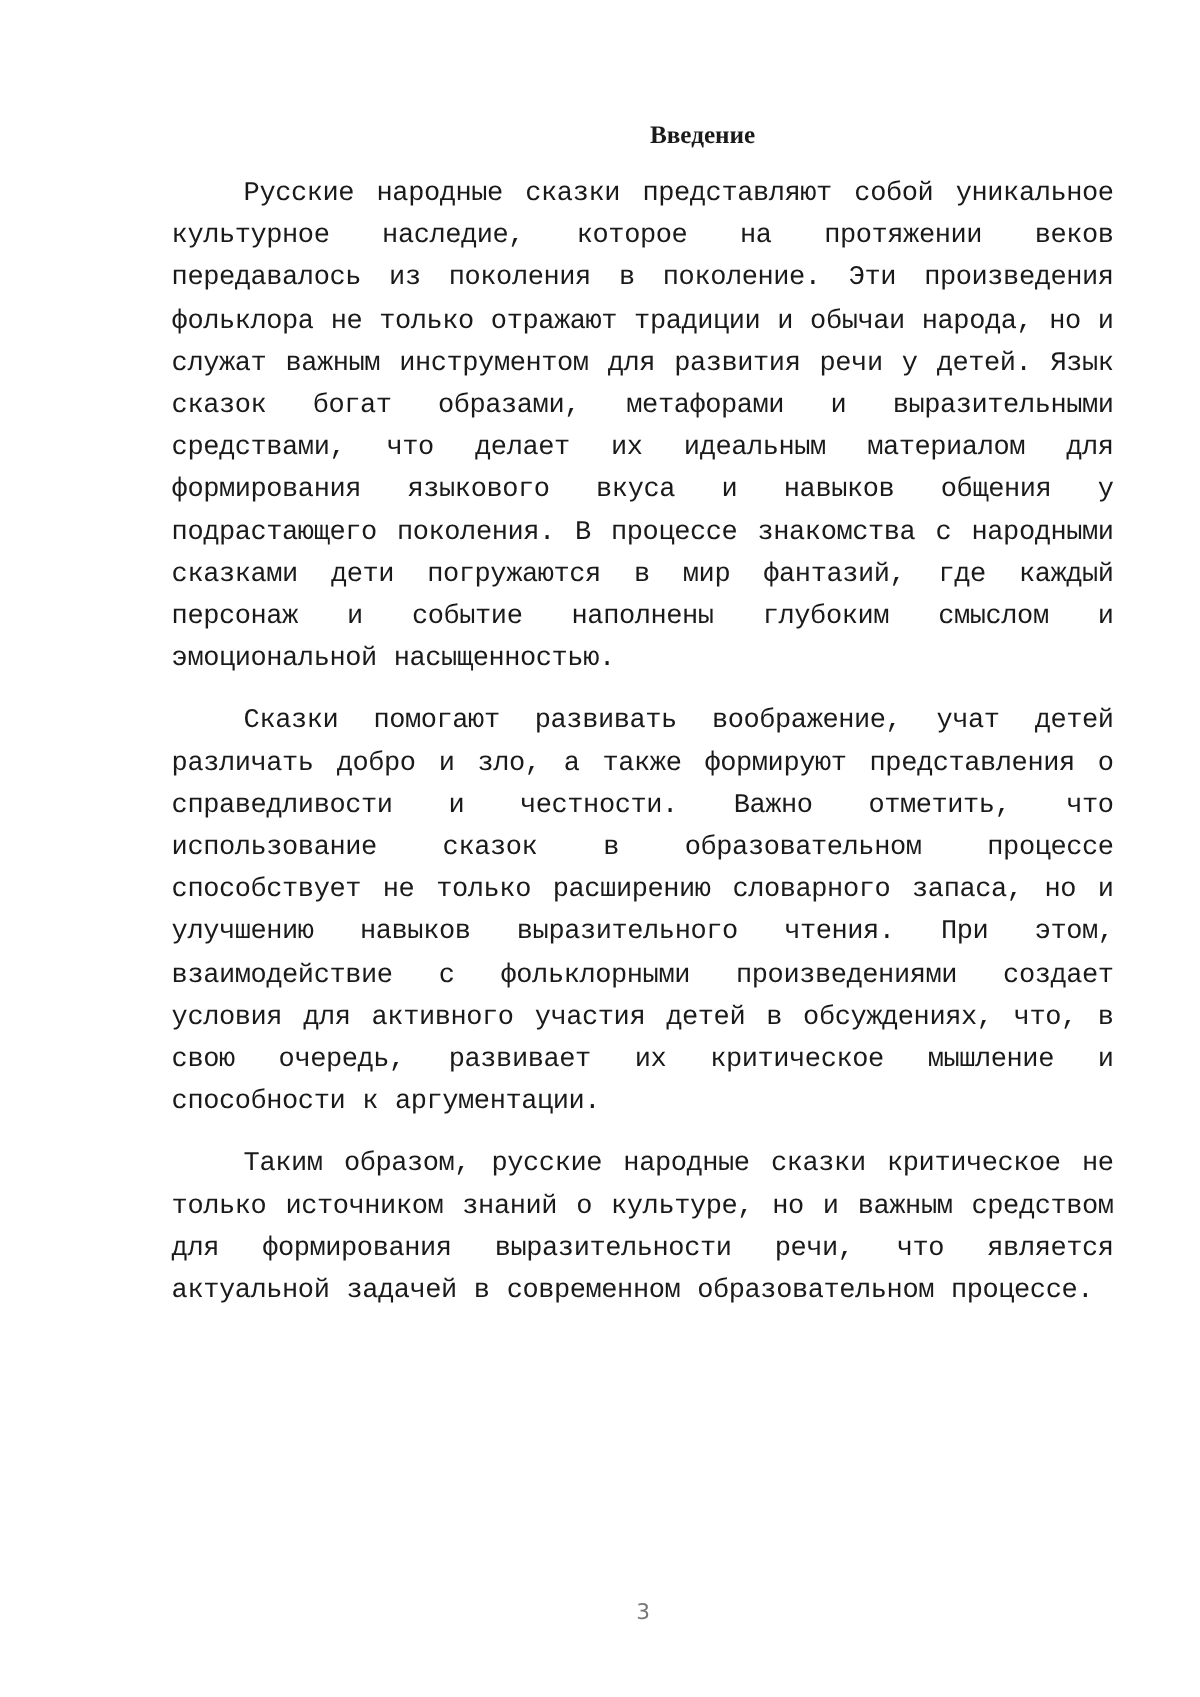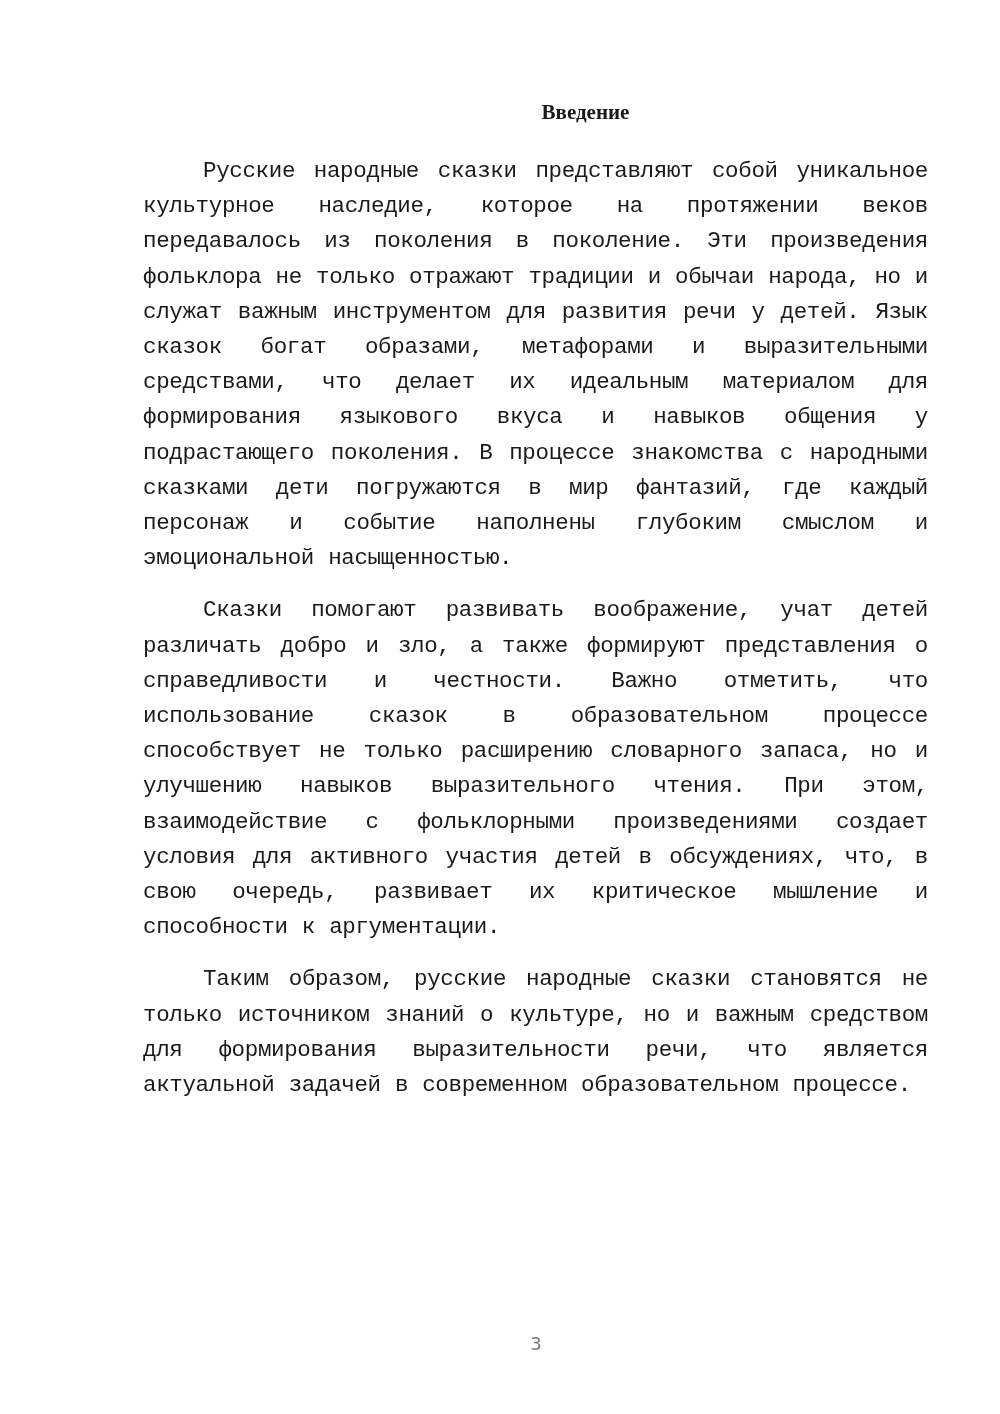--- a/index.html
+++ b/index.html
@@ -4,35 +4,35 @@
 <style>
   html, body { margin: 0; padding: 0; background: #ffffff; }
   body { width: 1000px; height: 1414px; position: relative; overflow: hidden; }
   .page {
     position: absolute; left: 143px; top: 96px; width: 785px;
     font-family: "Liberation Serif", serif; color: #1a1a1a;
     font-size: 22.5px; line-height: 35.2px;
   }
   .title {
     text-align: center; font-weight: bold; font-size: 21px;
-    margin: 0 0 26px 0; padding-left: 100px; line-height: 32px;
+    margin: 0 0 16px 0; padding-left: 100px; line-height: 32px;
   }
   .para {
     text-align: justify; text-indent: 60px; margin: 0 0 17px 0;
     letter-spacing: -0.35px; word-spacing: 1px; font-family: Liberation Mono, monospace;
   }
   .page-number {
     position: absolute; left: 0; width: 1000px; top: 1333px;
     text-align: center; padding-left: 72px; box-sizing: border-box;
     font-family: "DejaVu Sans", sans-serif; font-size: 18px; color: #777;
   }
 </style>
 </head>
 <body>
 
 <div class="page">
   <div class="title">Введение</div>
   <p class="para">Русские народные сказки представляют собой уникальное культурное наследие, которое на протяжении веков передавалось из поколения в поколение. Эти произведения фольклора не только отражают традиции и обычаи народа, но и служат важным инструментом для развития речи у детей. Язык сказок богат образами, метафорами и выразительными средствами, что делает их идеальным материалом для формирования языкового вкуса и навыков общения у подрастающего поколения. В процессе знакомства с народными сказками дети погружаются в мир фантазий, где каждый персонаж и событие наполнены глубоким смыслом и эмоциональной насыщенностью.</p>
   <p class="para">Сказки помогают развивать воображение, учат детей различать добро и зло, а также формируют представления о справедливости и честности. Важно отметить, что использование сказок в образовательном процессе способствует не только расширению словарного запаса, но и улучшению навыков выразительного чтения. При этом, взаимодействие с фольклорными произведениями создает условия для активного участия детей в обсуждениях, что, в свою очередь, развивает их критическое мышление и способности к аргументации.</p>
-  <p class="para">Таким образом, русские народные сказки становятся не только источником знаний о культуре, но и важным средством для формирования выразительности речи, что является актуальной задачей в современном образовательном процессе.</p>
+  <p class="para">Таким образом, русские народные сказки критическое не только источником знаний о культуре, но и важным средством для формирования выразительности речи, что является актуальной задачей в современном образовательном процессе.</p>
 </div>
 
 <div class="page-number">3</div>
 
 </body></html>

